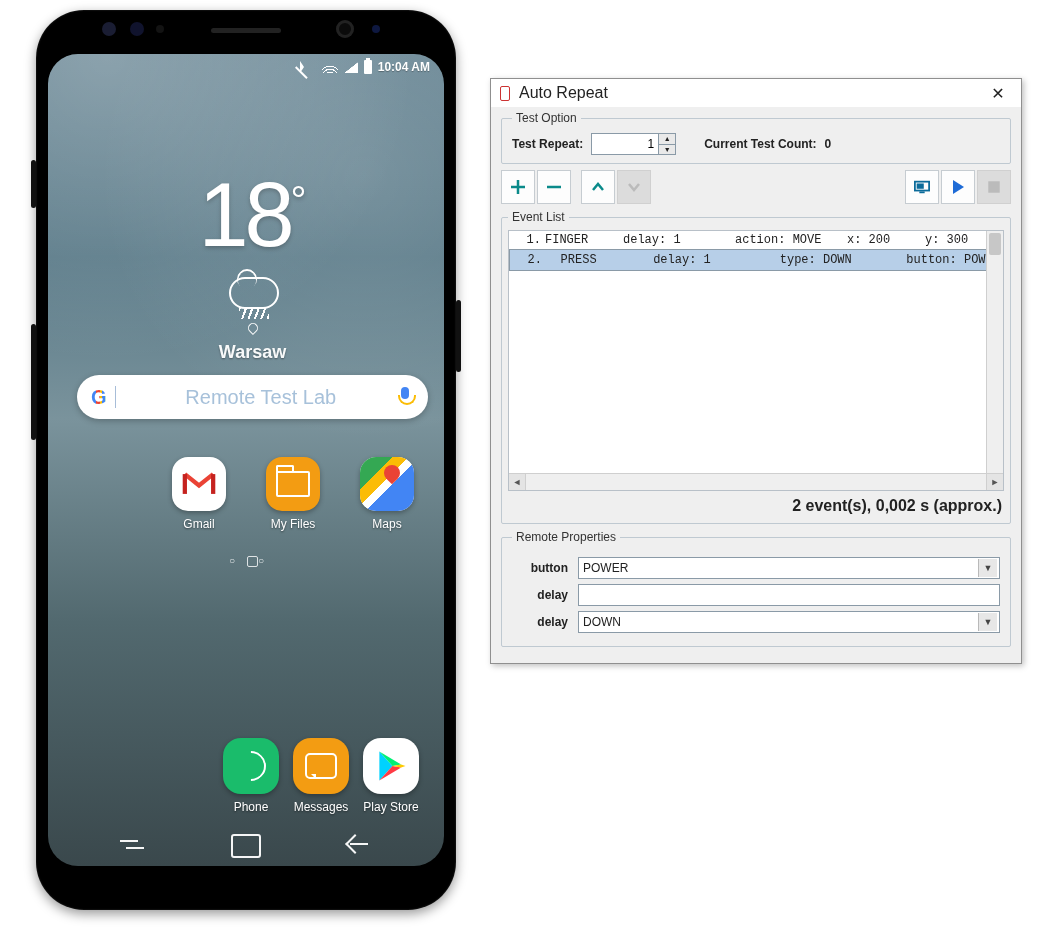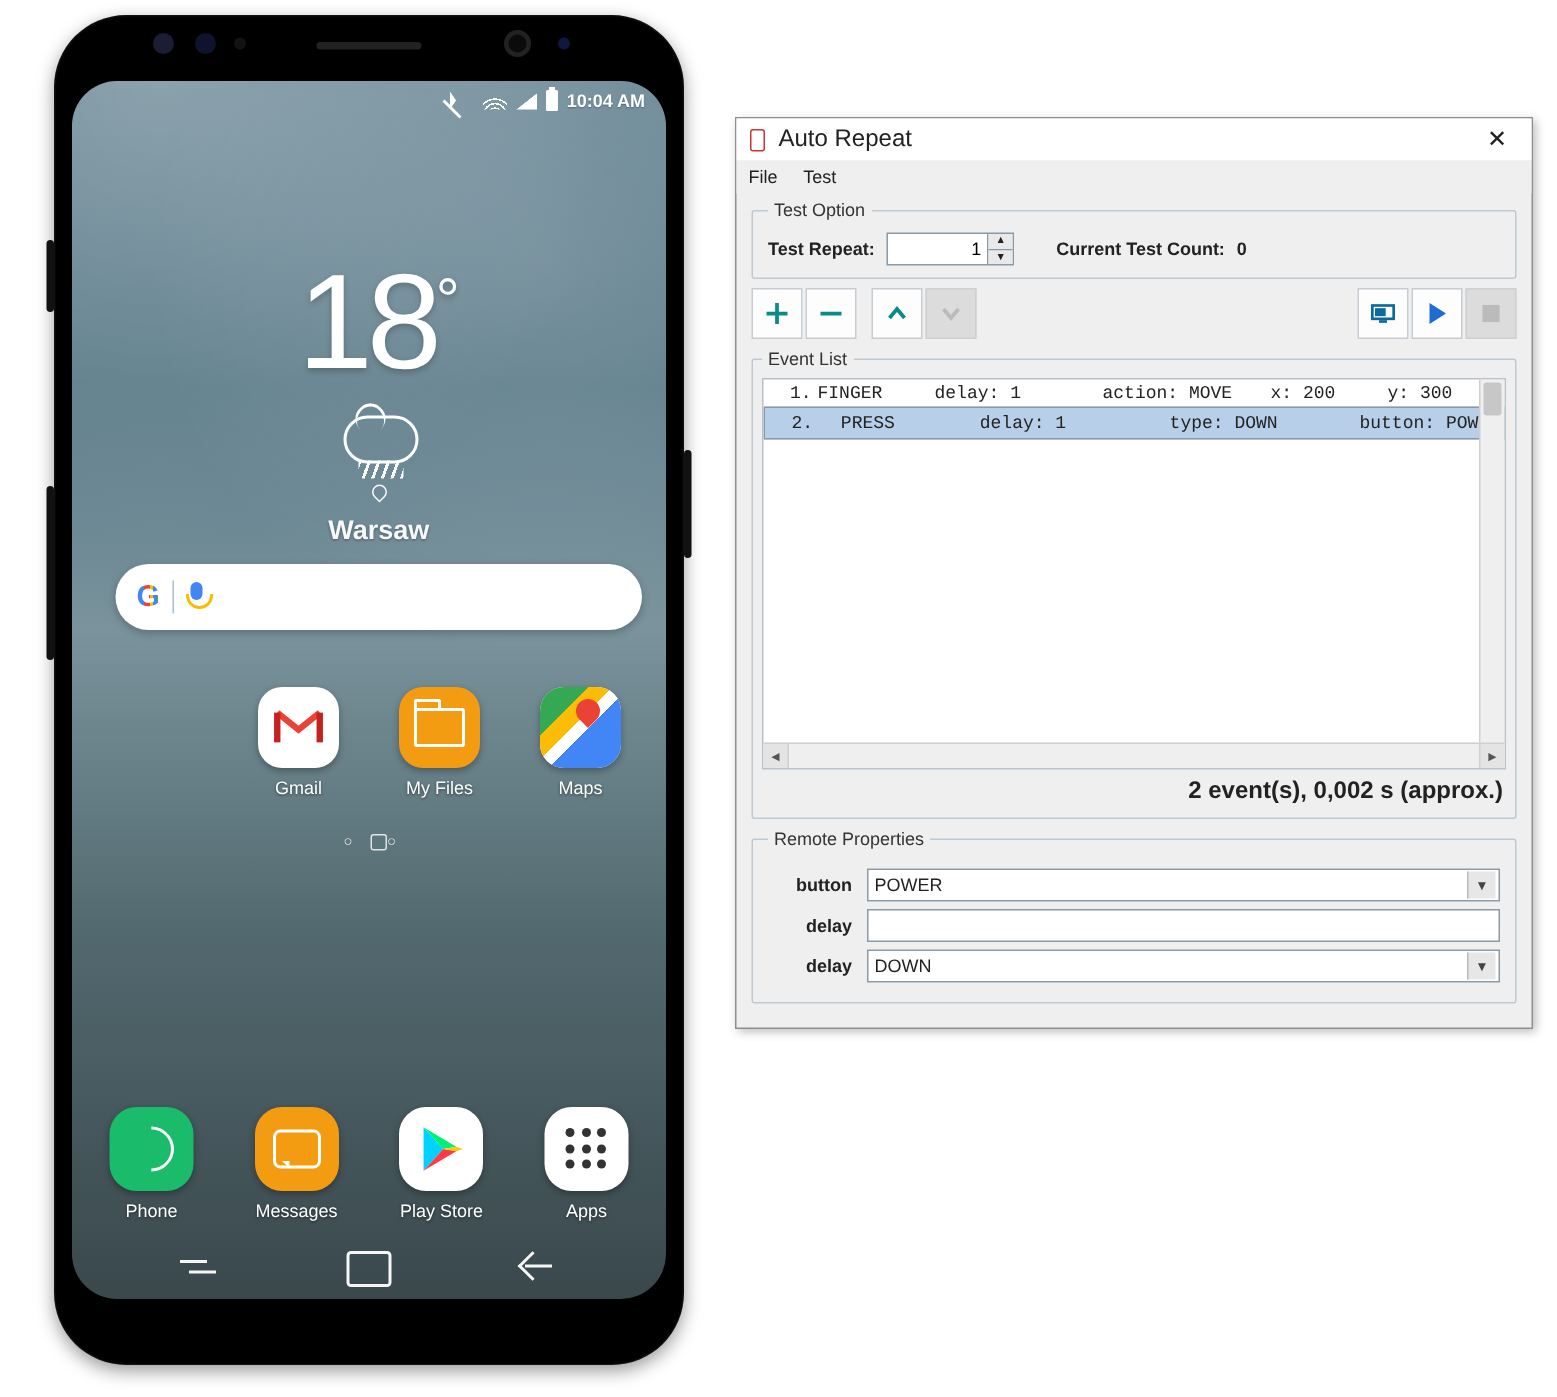--- a/index.html
+++ b/index.html
@@ -69,21 +69,21 @@
   .ico.gmail svg{width:34px;height:26px;}
   .ico.files{background:#f39c12;}
   .ico.files .fold{width:30px;height:22px;border:2.5px solid #fff;border-radius:2px;position:relative;}
   .ico.files .fold::before{content:"";position:absolute;left:-2.5px;top:-8px;width:14px;height:6px;border:2.5px solid #fff;border-bottom:none;border-radius:2px 2px 0 0;}
   .ico.maps{background:#fff;position:relative;overflow:hidden;}
   .ico.maps::before{content:"";position:absolute;inset:0;background:linear-gradient(135deg,#34a853 0 30%,#fbbc05 30% 45%,#fff 45% 55%,#4285f4 55% 100%);}
   .ico.maps::after{content:"";position:absolute;left:24px;top:8px;width:16px;height:16px;background:#ea4335;border-radius:50% 50% 50% 0;transform:rotate(-45deg);}
   .page-ind{text-align:center;margin-top:24px;font-size:10px;opacity:.8;letter-spacing:12px;}
   .page-ind .home{display:inline-block;width:9px;height:9px;border:1.5px solid #fff;border-radius:2px;vertical-align:middle;}
   
-  .dock{position:absolute;bottom:52px;left:0;right:0;display:flex;justify-content:space-between;padding:0 18px;}
+  .dock{position:absolute;bottom:52px;left:0;right:0;display:flex;justify-content:flex-end;padding:0 18px;}
   .dock .app .ico{width:56px;height:56px;border-radius:18px;}
   .ico.phoneapp{background:#1abc6b;}
   .ico.phoneapp .h{width:26px;height:26px;border:2.5px solid #fff;border-radius:50%;border-left-color:transparent;border-top-color:transparent;transform:rotate(-45deg);}
   .ico.msg{background:#f39c12;}
   .ico.msg .b{width:28px;height:22px;border:2.5px solid #fff;border-radius:5px;position:relative;}
   .ico.msg .b::after{content:"";position:absolute;left:4px;bottom:-7px;width:0;height:0;border:5px solid transparent;border-top-color:#fff;border-right:none;}
   .ico.play{background:#fff;}
   .ico.play svg{width:30px;height:32px;}
   .ico.apps{background:#fff;}
   .ico.apps .dots{width:28px;height:28px;display:grid;grid-template-columns:repeat(3,1fr);gap:4px;}
@@ -185,20 +185,21 @@
       </div>
       <div class="loc">
         <div><span class="pin"></span></div>
         <div class="city">Warsaw</div>
       </div>
 
 
       <div class="search">
         <span class="gg g">G</span>
         <span class="divider"></span>
+        <span class="ph">Remote Test Lab</span>
         <span class="mic"></span>
       </div>
 
       <div class="row-apps">
         <div class="app">
           <div class="ico gmail">
             <svg viewBox="0 0 48 36">
                 <path d="M4 4h40v28H4z" fill="#fff"></path>
                 <path d="M4 4 24 20 44 4" fill="none" stroke="#ea4335" stroke-width="6"></path>
                 <path d="M4 4v28" stroke="#c5221f" stroke-width="6"></path>
@@ -238,55 +239,35 @@
           <div class="ico play">
             <svg viewBox="0 0 40 44">
                 <path d="M4 2v40l18-20z" fill="#00d2ff"></path>
                 <path d="M4 2l30 18-12 2z" fill="#00f076"></path>
                 <path d="M22 22l12 2L4 42z" fill="#ff3a44"></path>
                 <path d="M34 20l6 2-6 2-12-2z" fill="#ffcb00"></path>
               </svg>
           </div>
           <span>Play Store</span>
         </div>
-        <div class="app">
-          <div class="ico apps">
-              <div class="dots">
-                <span></span>
-                <span></span>
-                <span></span>
-                <span></span>
-                <span></span>
-                <span></span>
-                <span></span>
-                <span></span>
-                <span></span>
-              </div>
-            </div>
-          <span>Apps</span>
-        </div>
       </div>
 
       <div class="navbar">
         <div class="navb nav-recent"></div>
         <div class="navb nav-home"></div>
         <div class="navb nav-back"></div>
       </div>
     </div>
   </div>
 
   <div class="win">
     <div class="titlebar">
       <span class="ico"></span>
       <span class="ttl">Auto Repeat</span>
       <span class="x">✕</span>
-    </div>
-    <div class="menubar">
-      <span>File</span>
-      <span>Test</span>
     </div>
 
     <div class="pad">
       <fieldset>
         <legend>Test Option</legend>
         <div class="opt-row">
           <span class="lbl">Test Repeat:</span>
           <span class="spin">
             <input value="1" style="">
             <span class="sbtns">

